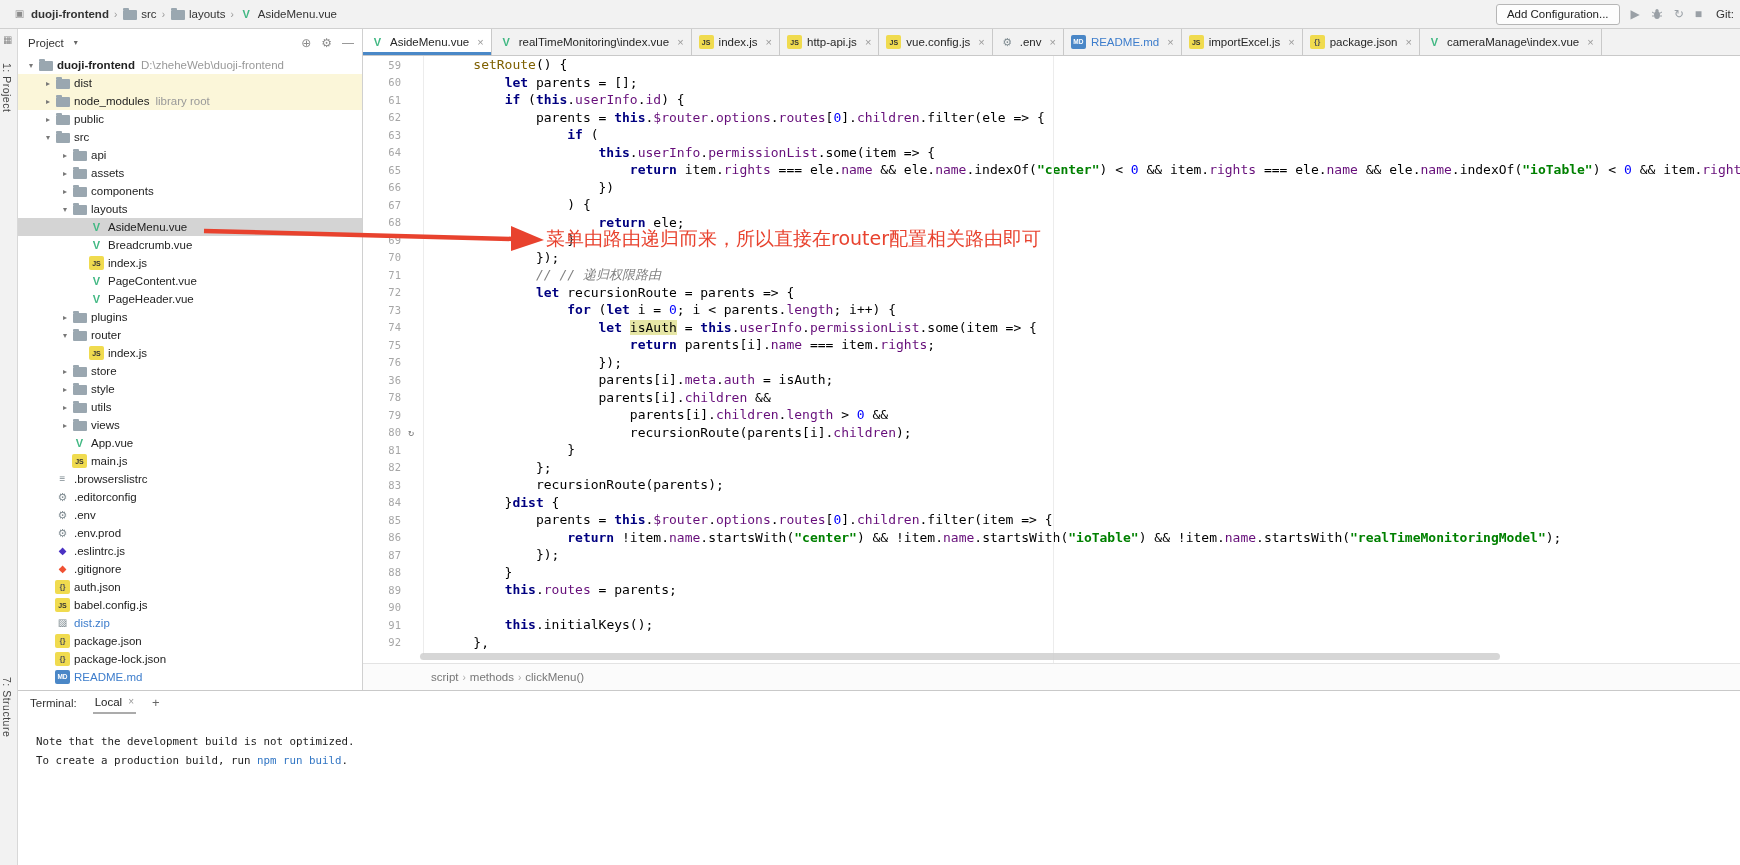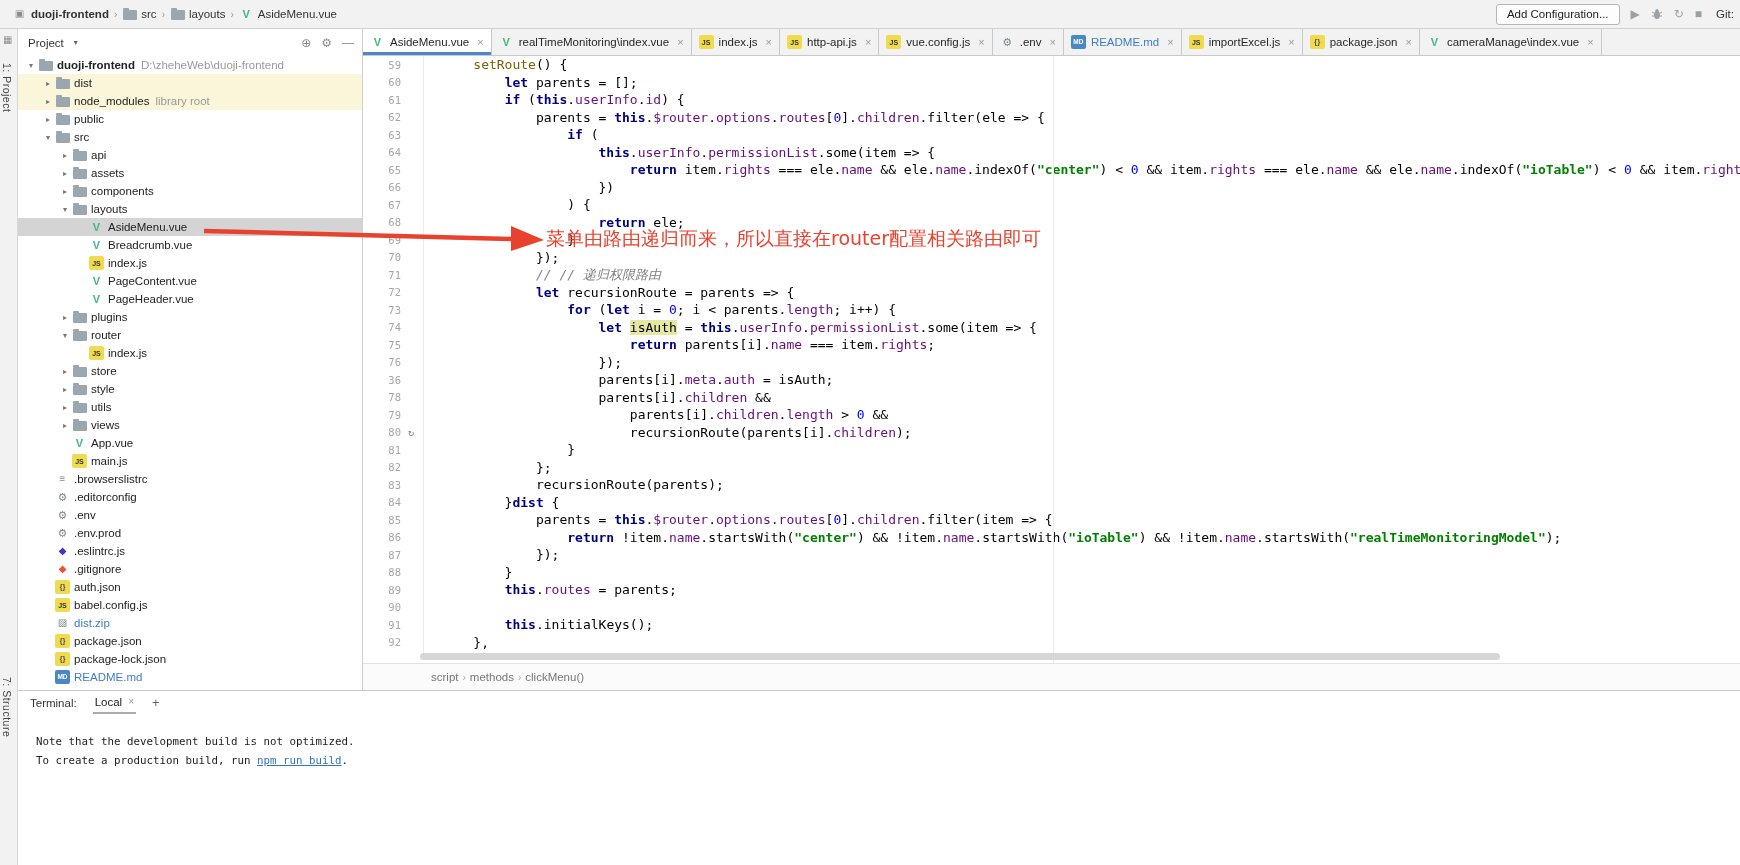--- a/index.html
+++ b/index.html
@@ -84,21 +84,21 @@
   .editor-bc .sep{color:#aaa;font-size:10px;}
 
   
   .terminal{position:absolute;left:18px;right:0;bottom:0;height:175px;background:#fff;border-top:1px solid #c9c9c9;z-index:3;}
   .term-header{height:23px;display:flex;align-items:center;gap:16px;padding:0 12px;}
   .term-title{color:#333;}
   .term-tab{display:flex;align-items:center;gap:6px;color:#222;border-bottom:2px solid #ababab;height:23px;padding:0 2px;cursor:default;}
   .term-close{color:#999;font-size:10px;}
   .term-add{color:#666;font-size:13px;cursor:default;}
   .term-body{padding:18px 0 0 18px;font-family:"DejaVu Sans Mono",monospace;font-size:10.8px;line-height:19px;color:#222;white-space:pre;}
-  .tk-cmd{color:#3276c4;text-decoration:underline;}
+  .tk-cmd{color:#3276c4;}
 
   
   .anno-svg{position:absolute;left:0;top:0;width:1740px;height:865px;pointer-events:none;z-index:10;}
   .anno-text{position:absolute;left:546px;top:226px;font-size:19px;color:#e8422e;font-family:"DejaVu Sans",sans-serif;z-index:10;white-space:nowrap;}
 
   
   .bug-svg{width:12px;height:12px;display:block;}
 </style>
 </head>
 <body>

